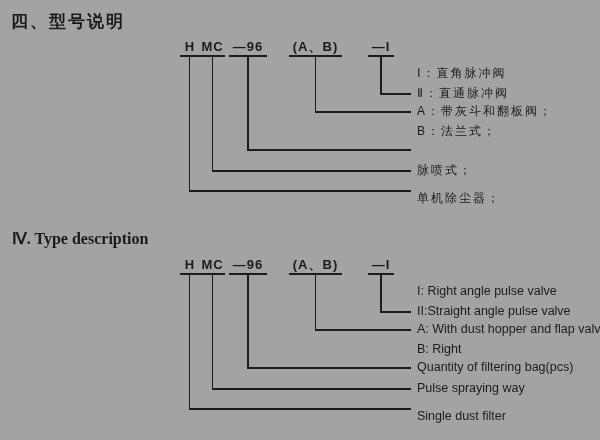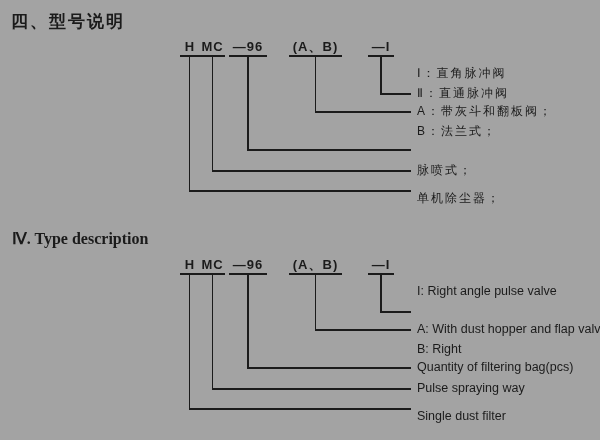--- a/index.html
+++ b/index.html
@@ -111,20 +111,21 @@
     <div class="v v4"></div>
     <div class="v v5"></div>
 
     <div class="h l2"></div>
     <div class="h l3"></div>
     <div class="h l5"></div>
     <div class="h l6"></div>
     <div class="h l7"></div>
 
     <div class="lbl r1">I: Right angle pulse valve</div>
+    <div class="lbl r2">II:Straight angle pulse valve</div>
     <div class="lbl r3">A: With dust hopper and flap valve</div>
     <div class="lbl r4">B: Right</div>
     <div class="lbl r5">Quantity of filtering bag(pcs)</div>
     <div class="lbl r6">Pulse spraying way</div>
     <div class="lbl r7">Single dust filter</div>
   </section>
 
 </div>
 
 </body></html>

